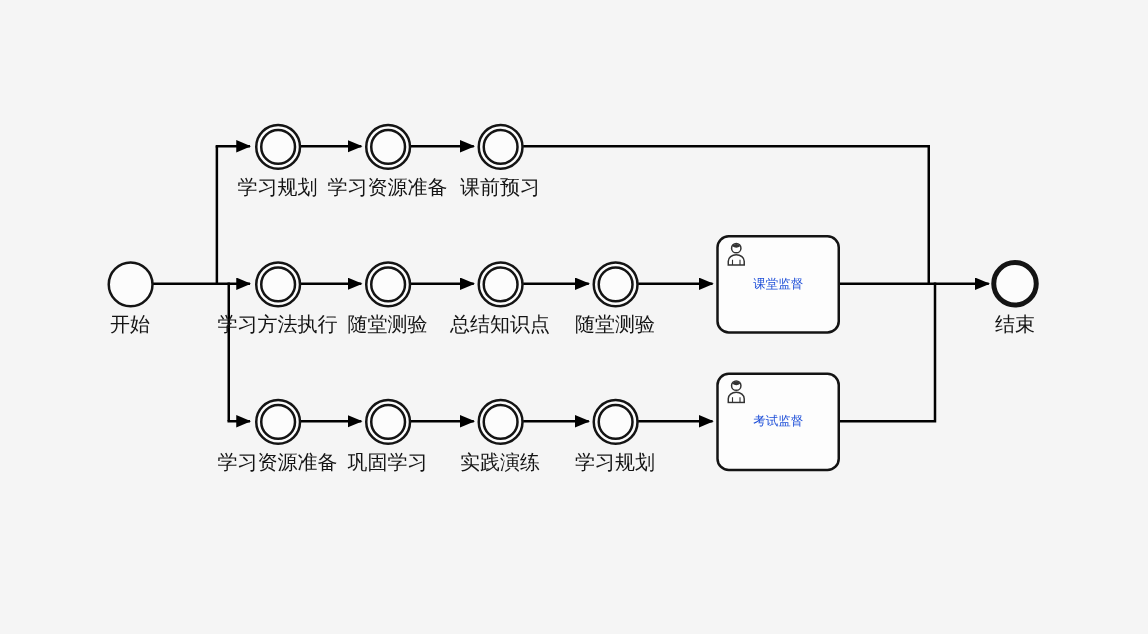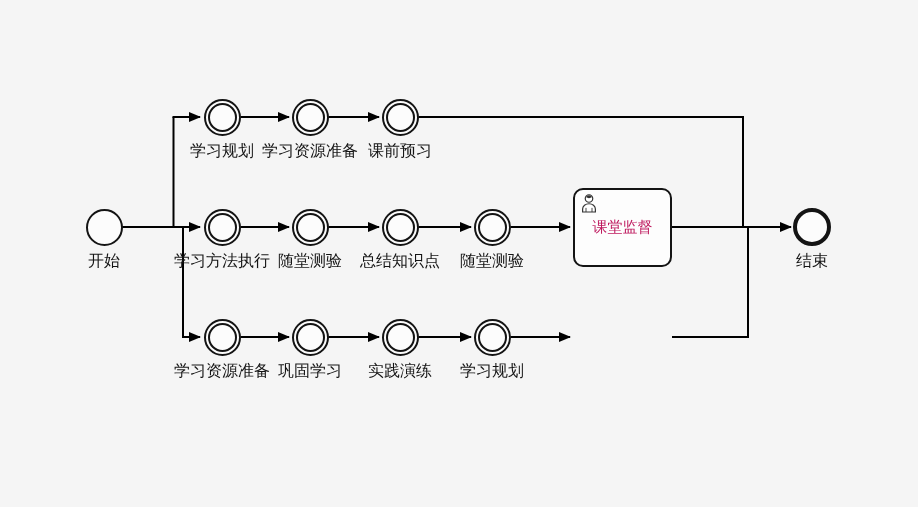--- a/index.html
+++ b/index.html
@@ -65,22 +65,22 @@
     position: absolute;
     width: 99px; height: 79px;
     border: 2.5px solid #141414;
     border-radius: 10px;
     background: #fdfdfd;
     display: flex;
     align-items: center;
     justify-content: center;
   }
   .supervisor-label {
-    font-size: 15px;
-    color: #be185d;
+    font-size: 10px;
+    color: #1d4ed8;
     white-space: nowrap;
   }
   .user-icon {
     position: absolute;
     left: 5px; top: 3px;
     width: 18px; height: 20px;
   }
 </style>
 </head>
 <body>
@@ -196,19 +196,28 @@
   <div class="supervisor" style="left:573px; top:187.5px;">
     <svg class="user-icon" viewBox="0 0 24 26" xmlns="http://www.w3.org/2000/svg">
       <circle cx="12" cy="7" r="5" fill="#fff" stroke="#333" stroke-width="1.6"></circle>
       <path d="M7.7 5 a5 5 0 0 1 8.6 0 a7.5 7.5 0 0 1 -8.6 0 z" fill="#333"></path>
       <path d="M3.5 25 v-4 a8.5 7 0 0 1 17 0 v4 z" fill="#fff" stroke="#333" stroke-width="1.6"></path>
       <path d="M8 19.5 V25 M16 19.5 V25" stroke="#333" stroke-width="1.2"></path>
     </svg>
     <div class="supervisor-label">课堂监督</div>
   </div>
 
+  <div class="supervisor" style="left:573px; top:297.5px;">
+    <svg class="user-icon" viewBox="0 0 24 26" xmlns="http://www.w3.org/2000/svg">
+      <circle cx="12" cy="7" r="5" fill="#fff" stroke="#333" stroke-width="1.6"></circle>
+      <path d="M7.7 5 a5 5 0 0 1 8.6 0 a7.5 7.5 0 0 1 -8.6 0 z" fill="#333"></path>
+      <path d="M3.5 25 v-4 a8.5 7 0 0 1 17 0 v4 z" fill="#fff" stroke="#333" stroke-width="1.6"></path>
+      <path d="M8 19.5 V25 M16 19.5 V25" stroke="#333" stroke-width="1.2"></path>
+    </svg>
+    <div class="supervisor-label">考试监督</div>
+  </div>
 
   <div class="node" style="left:793px; top:208px;">
     <div class="event-ring end"></div>
     <div class="node-label" style="top:43px;">结束</div>
   </div>
 
 </div>
 
 </body></html>

